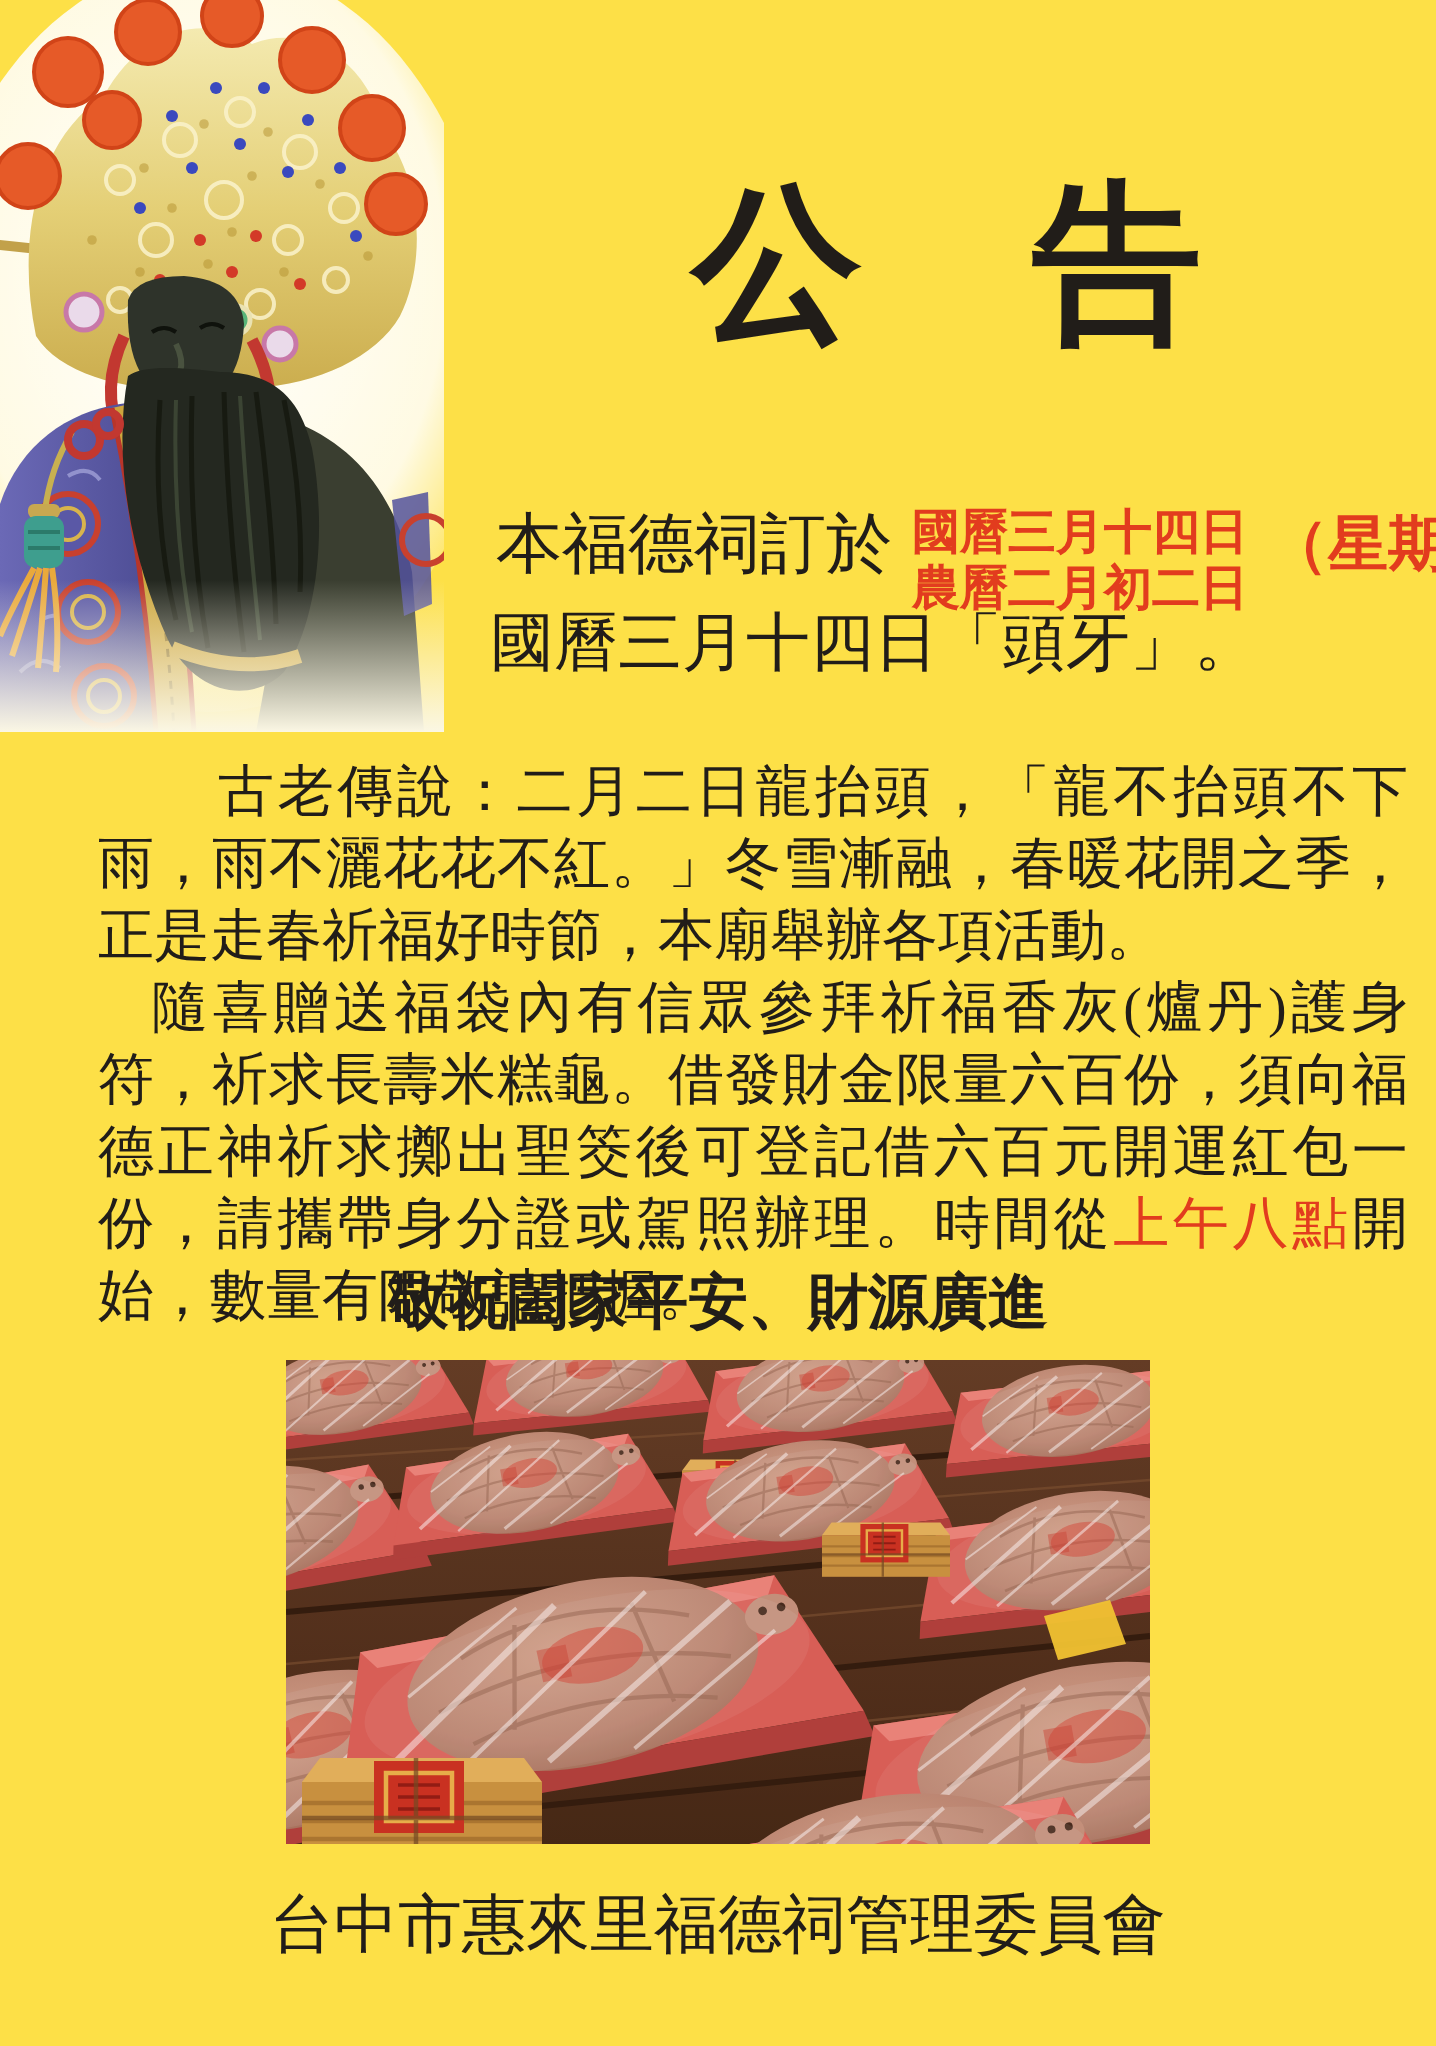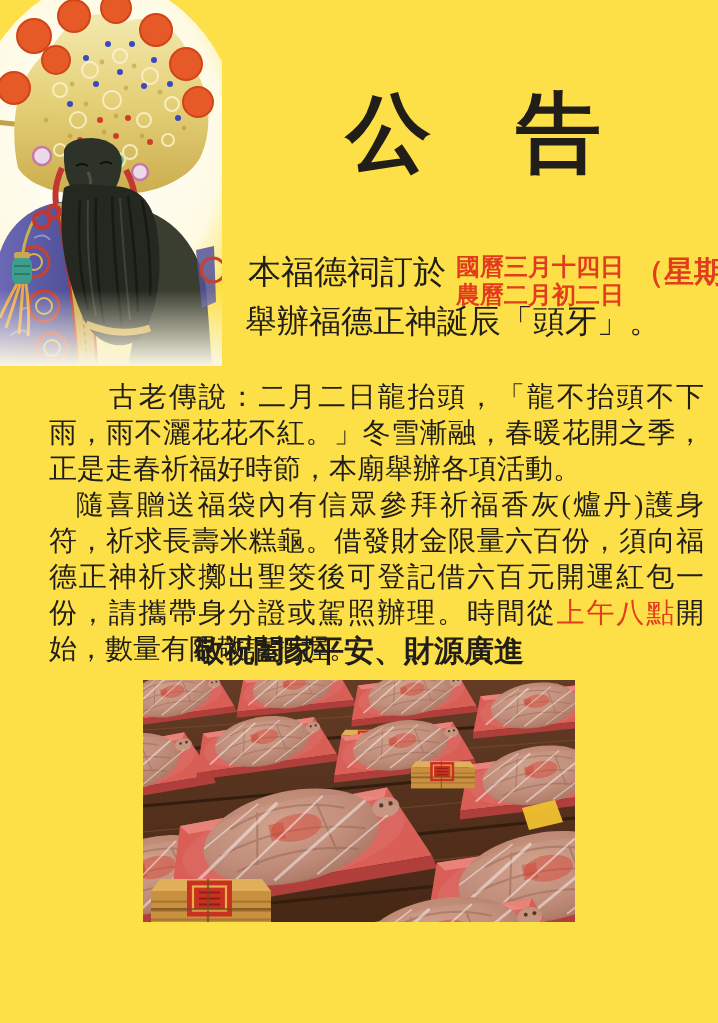--- a/index.html
+++ b/index.html
@@ -203,21 +203,21 @@
   <h1 class="title">公　告</h1>
 
   <div class="date-row">
     <span class="intro-prefix">本福德祠訂於</span>
     <span class="dates">
       <span>國曆三月十四日</span>
       <span>農曆二月初二日</span>
     </span>
     <span class="weekday">（星期日）</span>
   </div>
-  <div class="intro-suffix">舉辦福德正神誕辰「頭牙」。</div>
+  <div class="intro-suffix">國曆三月十四日「頭牙」。</div>
 
   <p class="para p1">古老傳說：二月二日龍抬頭，「龍不抬頭不下雨，雨不灑花花不紅。」冬雪漸融，春暖花開之季，正是走春祈福好時節，本廟舉辦各項活動。</p>
   <p class="para p2"><span>隨喜贈送福袋內有信眾參拜祈福香灰(爐丹)護身符，祈求長壽米糕龜。借發財金限量六百份，須向福德正神祈求擲出聖筊後可登記借六百元開運紅包一份，請攜帶身分證或駕照辦理。時間從</span><span class="red">上午八點</span><span>開始，數量有限敬請把握。</span></p>
 
   <div class="blessing">敬祝闔家平安、財源廣進</div>
 
   <svg class="photo" width="432" height="242" viewBox="0 0 432 242">
     <defs>
       <linearGradient id="wood" x1="0" y1="0" x2="0" y2="1">
         <stop offset="0" stop-color="#5E3B24"></stop>
@@ -293,14 +293,15 @@
     <g>
       <use href="#tray" transform="translate(10,196) rotate(-14) scale(1.1)"></use>
       <use href="#tray" transform="translate(150,158) rotate(-12) scale(1.35)"></use>
       <use href="#tray" transform="translate(402,198) rotate(-10) scale(1.3)"></use>
       <use href="#tray" transform="translate(300,262) rotate(-10) scale(1.25)"></use>
     </g>
     <use href="#joss" transform="translate(68,208) scale(1.5)"></use>
     <rect width="432" height="242" fill="#E05540" opacity="0.05"></rect>
   </svg>
 
+  <div class="org">台中市惠來里福德祠管理委員會</div>
 
 </div>
 
 </body></html>

